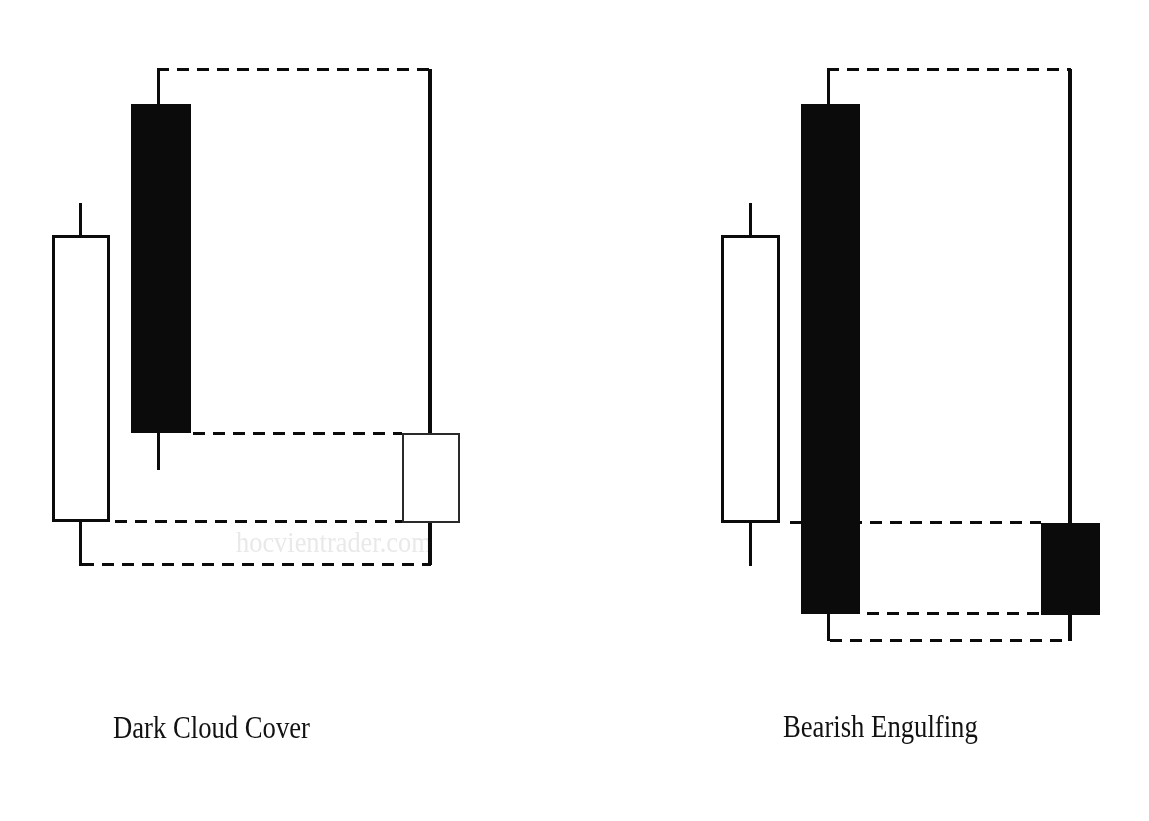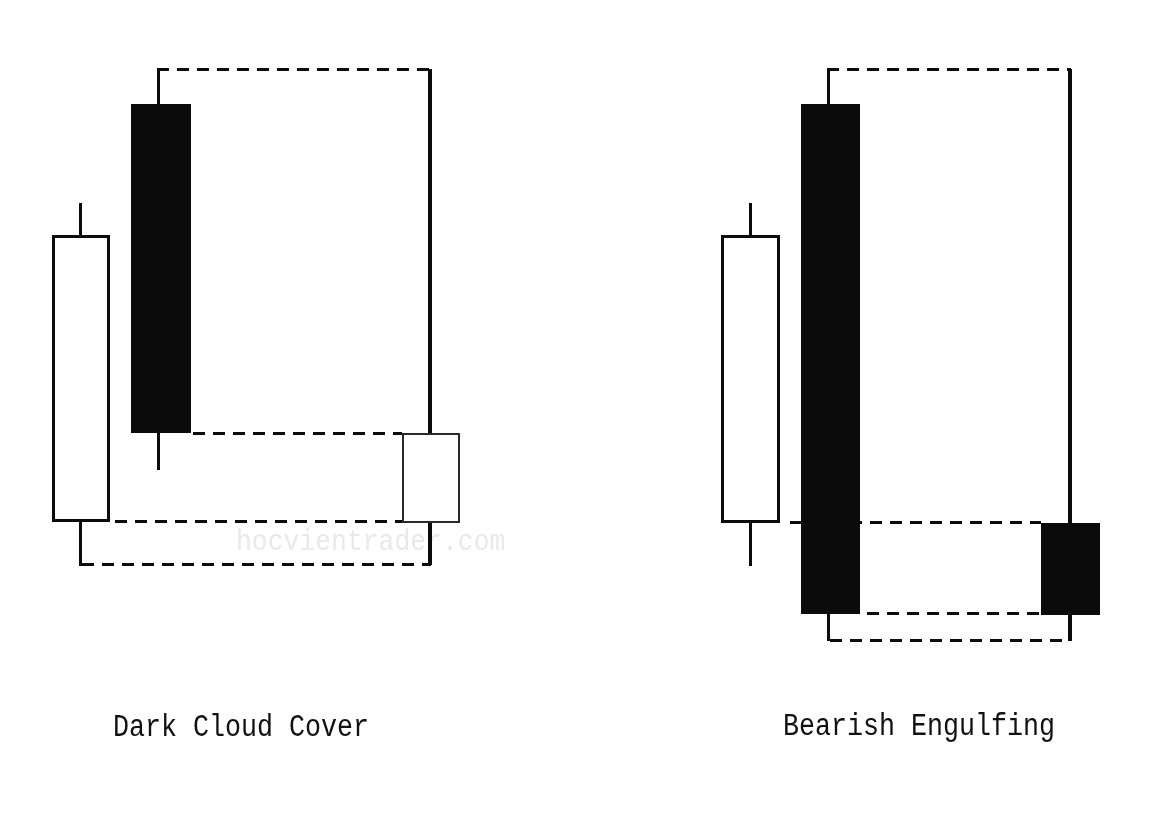--- a/index.html
+++ b/index.html
@@ -6,21 +6,21 @@
     --ink:#0b0b0b;
     --wm:#e9e9e9;
   }
   html,body{margin:0;padding:0;background:#ffffff;}
   .canvas{
     position:relative;
     width:1149px;
     height:821px;
     background:#ffffff;
     overflow:hidden;
-    font-family:Liberation Mono, monospace;
+    font-family:Liberation Serif, serif;
   }
   
   .wick{
     position:absolute;
     background:var(--ink);
     z-index:2;
   }
   
   .body{
     position:absolute;

